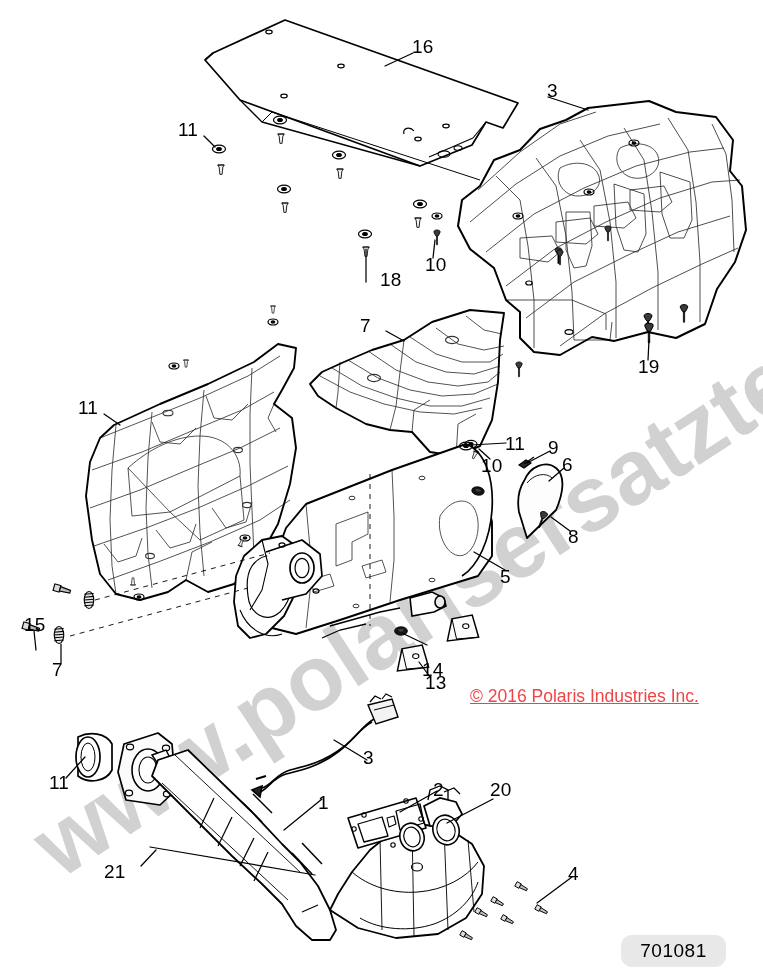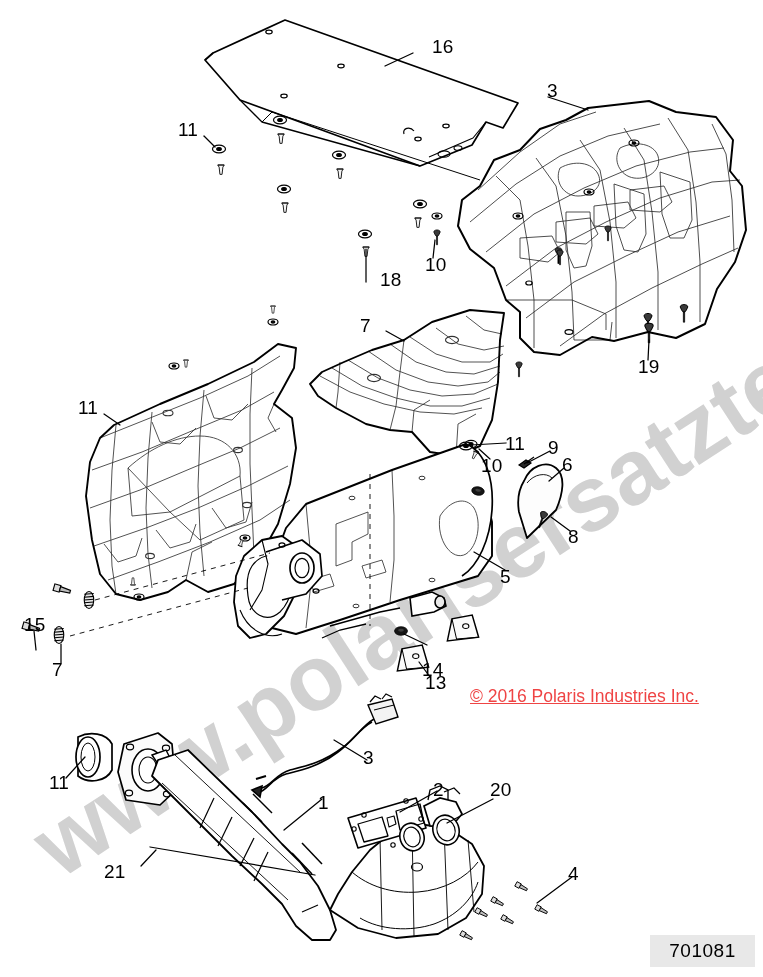--- a/index.html
+++ b/index.html
@@ -39,28 +39,29 @@
     left: 470px;
     top: 686px;
     font-family: "Liberation Sans", sans-serif;
     font-size: 17.5px;
     color: #ef4444;
     white-space: nowrap;
     text-decoration: underline;
   }
   #part-number-box {
     position: absolute;
-    left: 650px;
+    left: 621px;
     top: 935px;
     width: 105px;
     height: 32px;
     background: #e8e8e8;
     display: flex;
     align-items: center;
     justify-content: center;
+    border-radius: 11px;
   }
   #part-number-text {
     font-family: "Liberation Sans", sans-serif;
     font-size: 19px;
     color: #000000;
     letter-spacing: 0.5px;
   }
   .wm {
     fill: #cfcfcf;
     font-family: "Liberation Sans", sans-serif;
@@ -573,21 +574,21 @@
       <path d="M 141,866 L 156,850"></path>
       <path d="M 150,847 L 315,875"></path>
       <path d="M 437,791 L 400,812"></path>
       <path d="M 493,799 L 447,823"></path>
       <path d="M 367,760 L 334,740"></path>
       <path d="M 572,877 L 537,903"></path>
     </g>
   </svg>
 
   <div class="callout-label" style="left:178px; top:120px;">11</div>
-  <div class="callout-label" style="left:432px; top:37px;">16</div>
+  <div class="callout-label" style="left:412px; top:37px;">16</div>
   <div class="callout-label" style="left:547px; top:81px;">3</div>
   <div class="callout-label" style="left:356px; top:270px;margin-left:24px;">18</div>
   <div class="callout-label" style="left:425px; top:255px;">10</div>
   <div class="callout-label" style="left:638px; top:357px;">19</div>
   <div class="callout-label" style="left:360px; top:316px;">7</div>
   <div class="callout-label" style="left:78px;  top:398px;">11</div>
   <div class="callout-label" style="left:505px; top:434px;">11</div>
   <div class="callout-label" style="left:481px; top:456px;">10</div>
   <div class="callout-label" style="left:548px; top:438px;">9</div>
   <div class="callout-label" style="left:562px; top:455px;">6</div>

